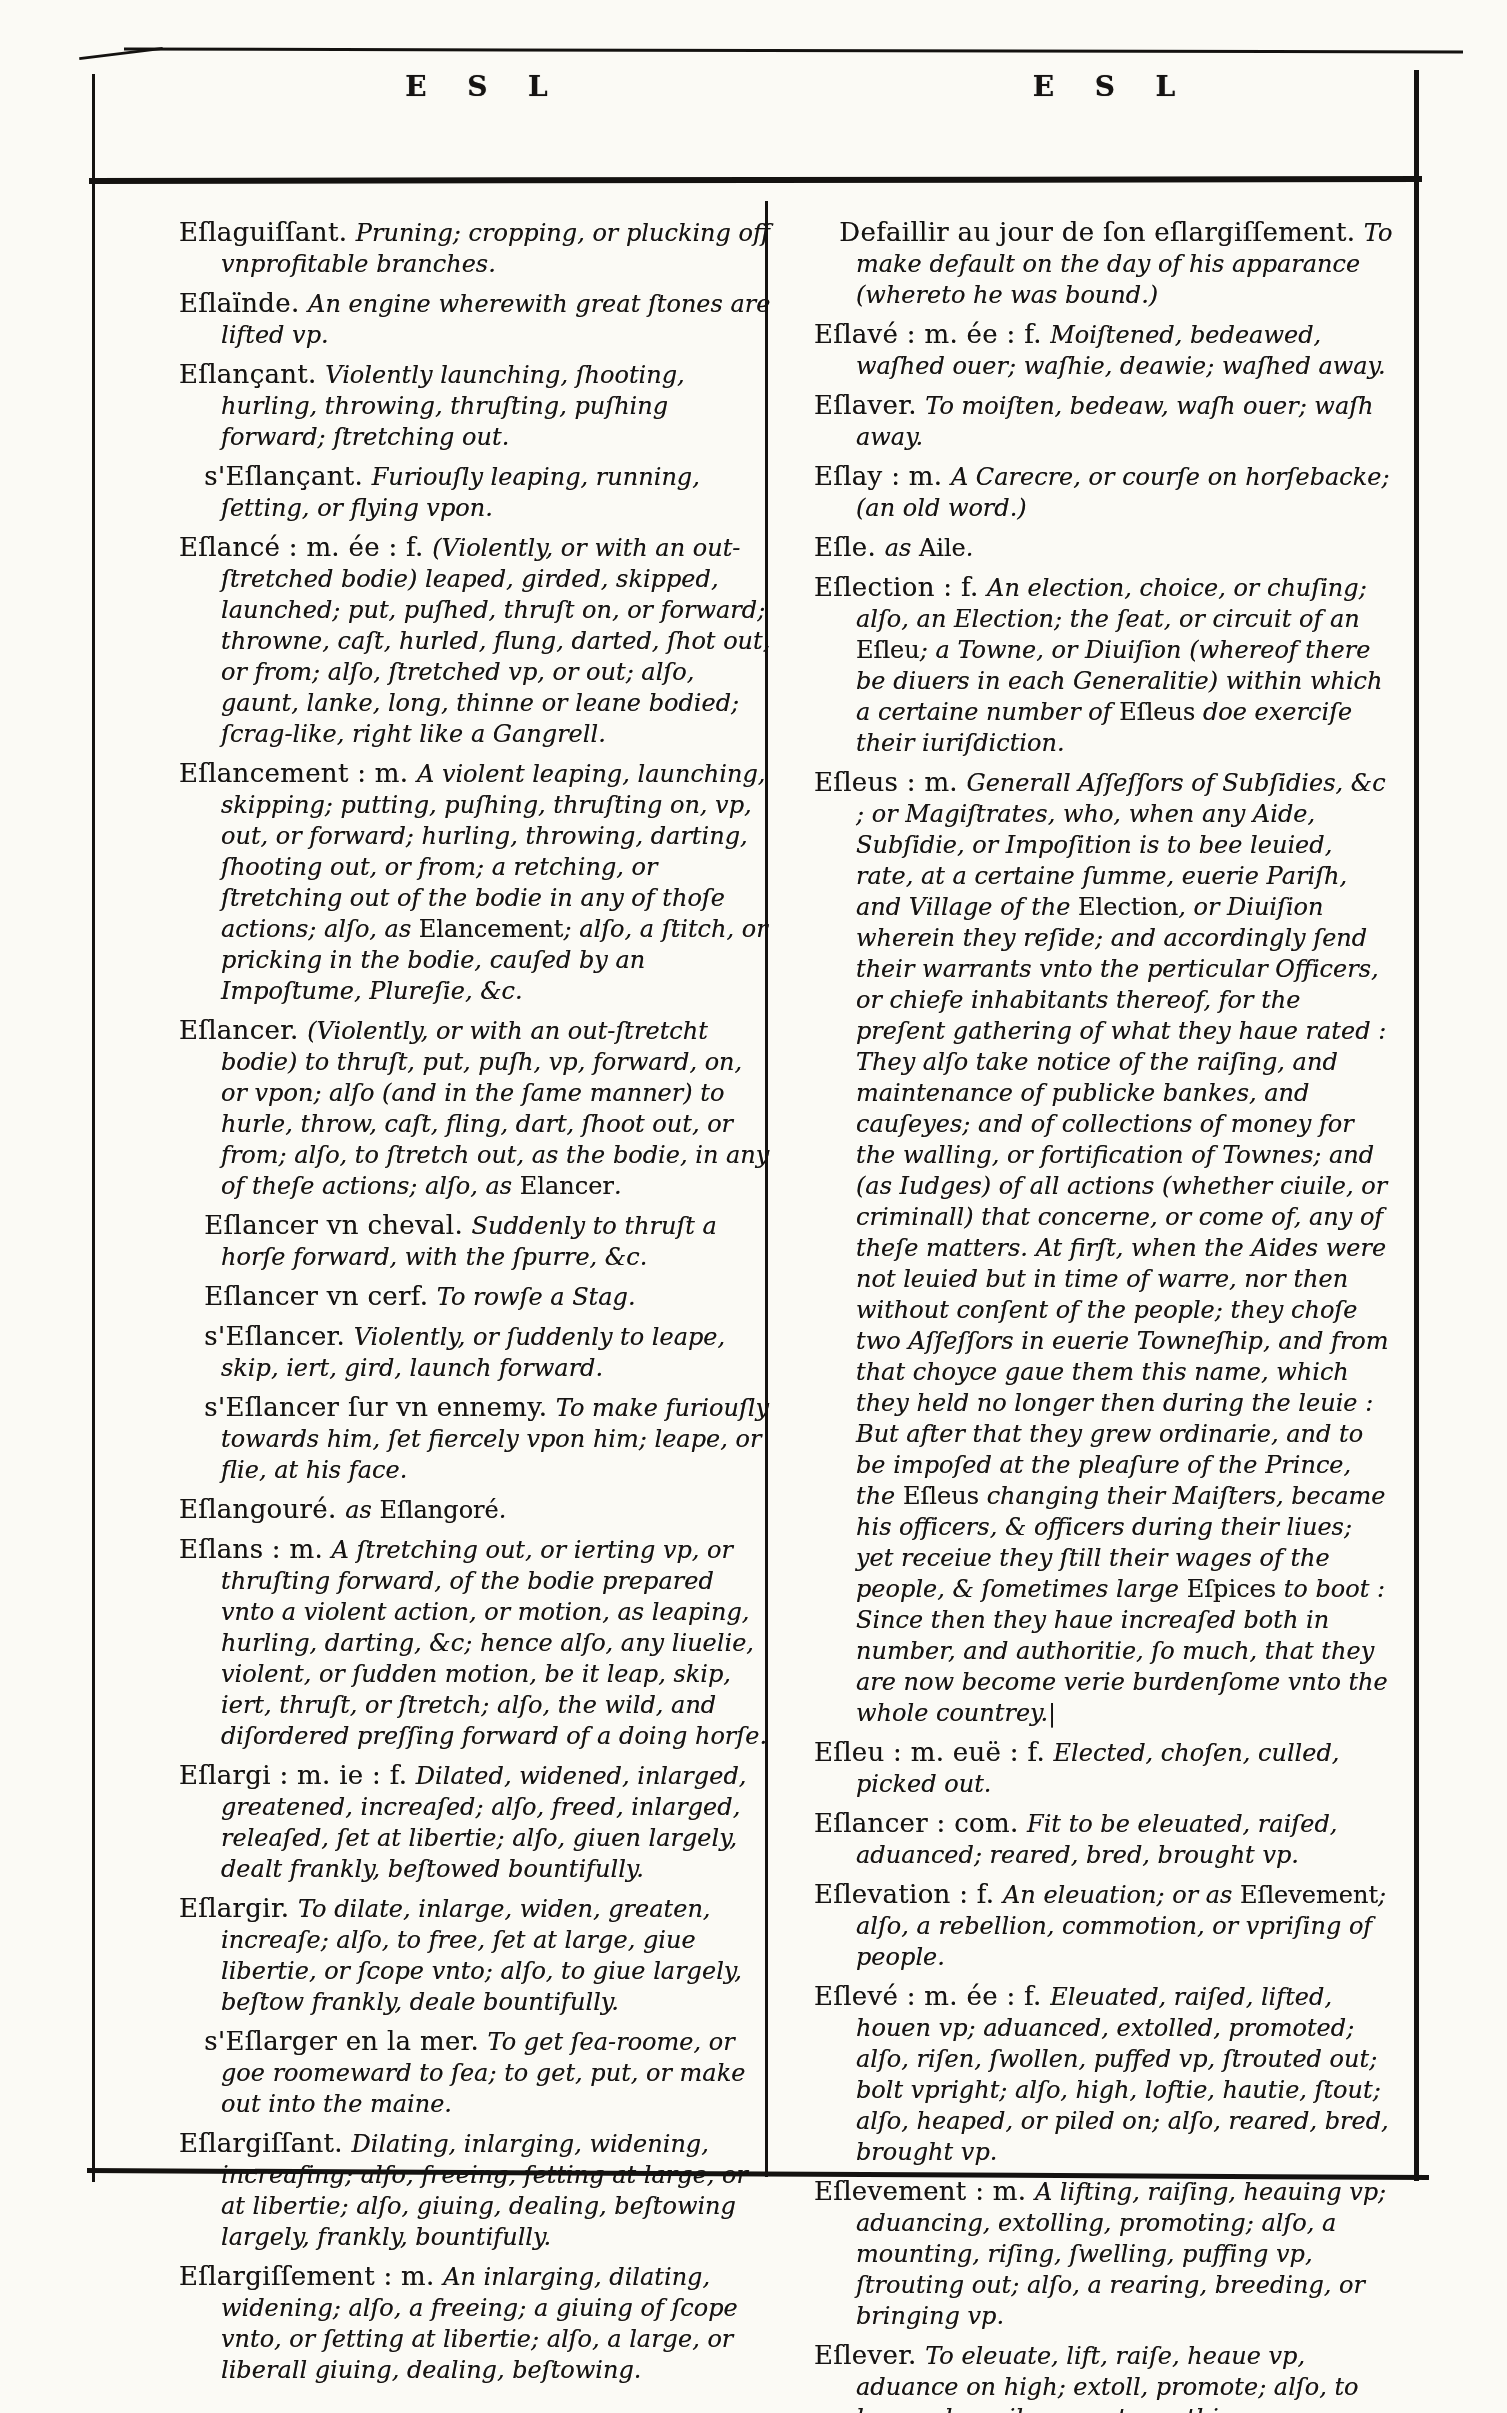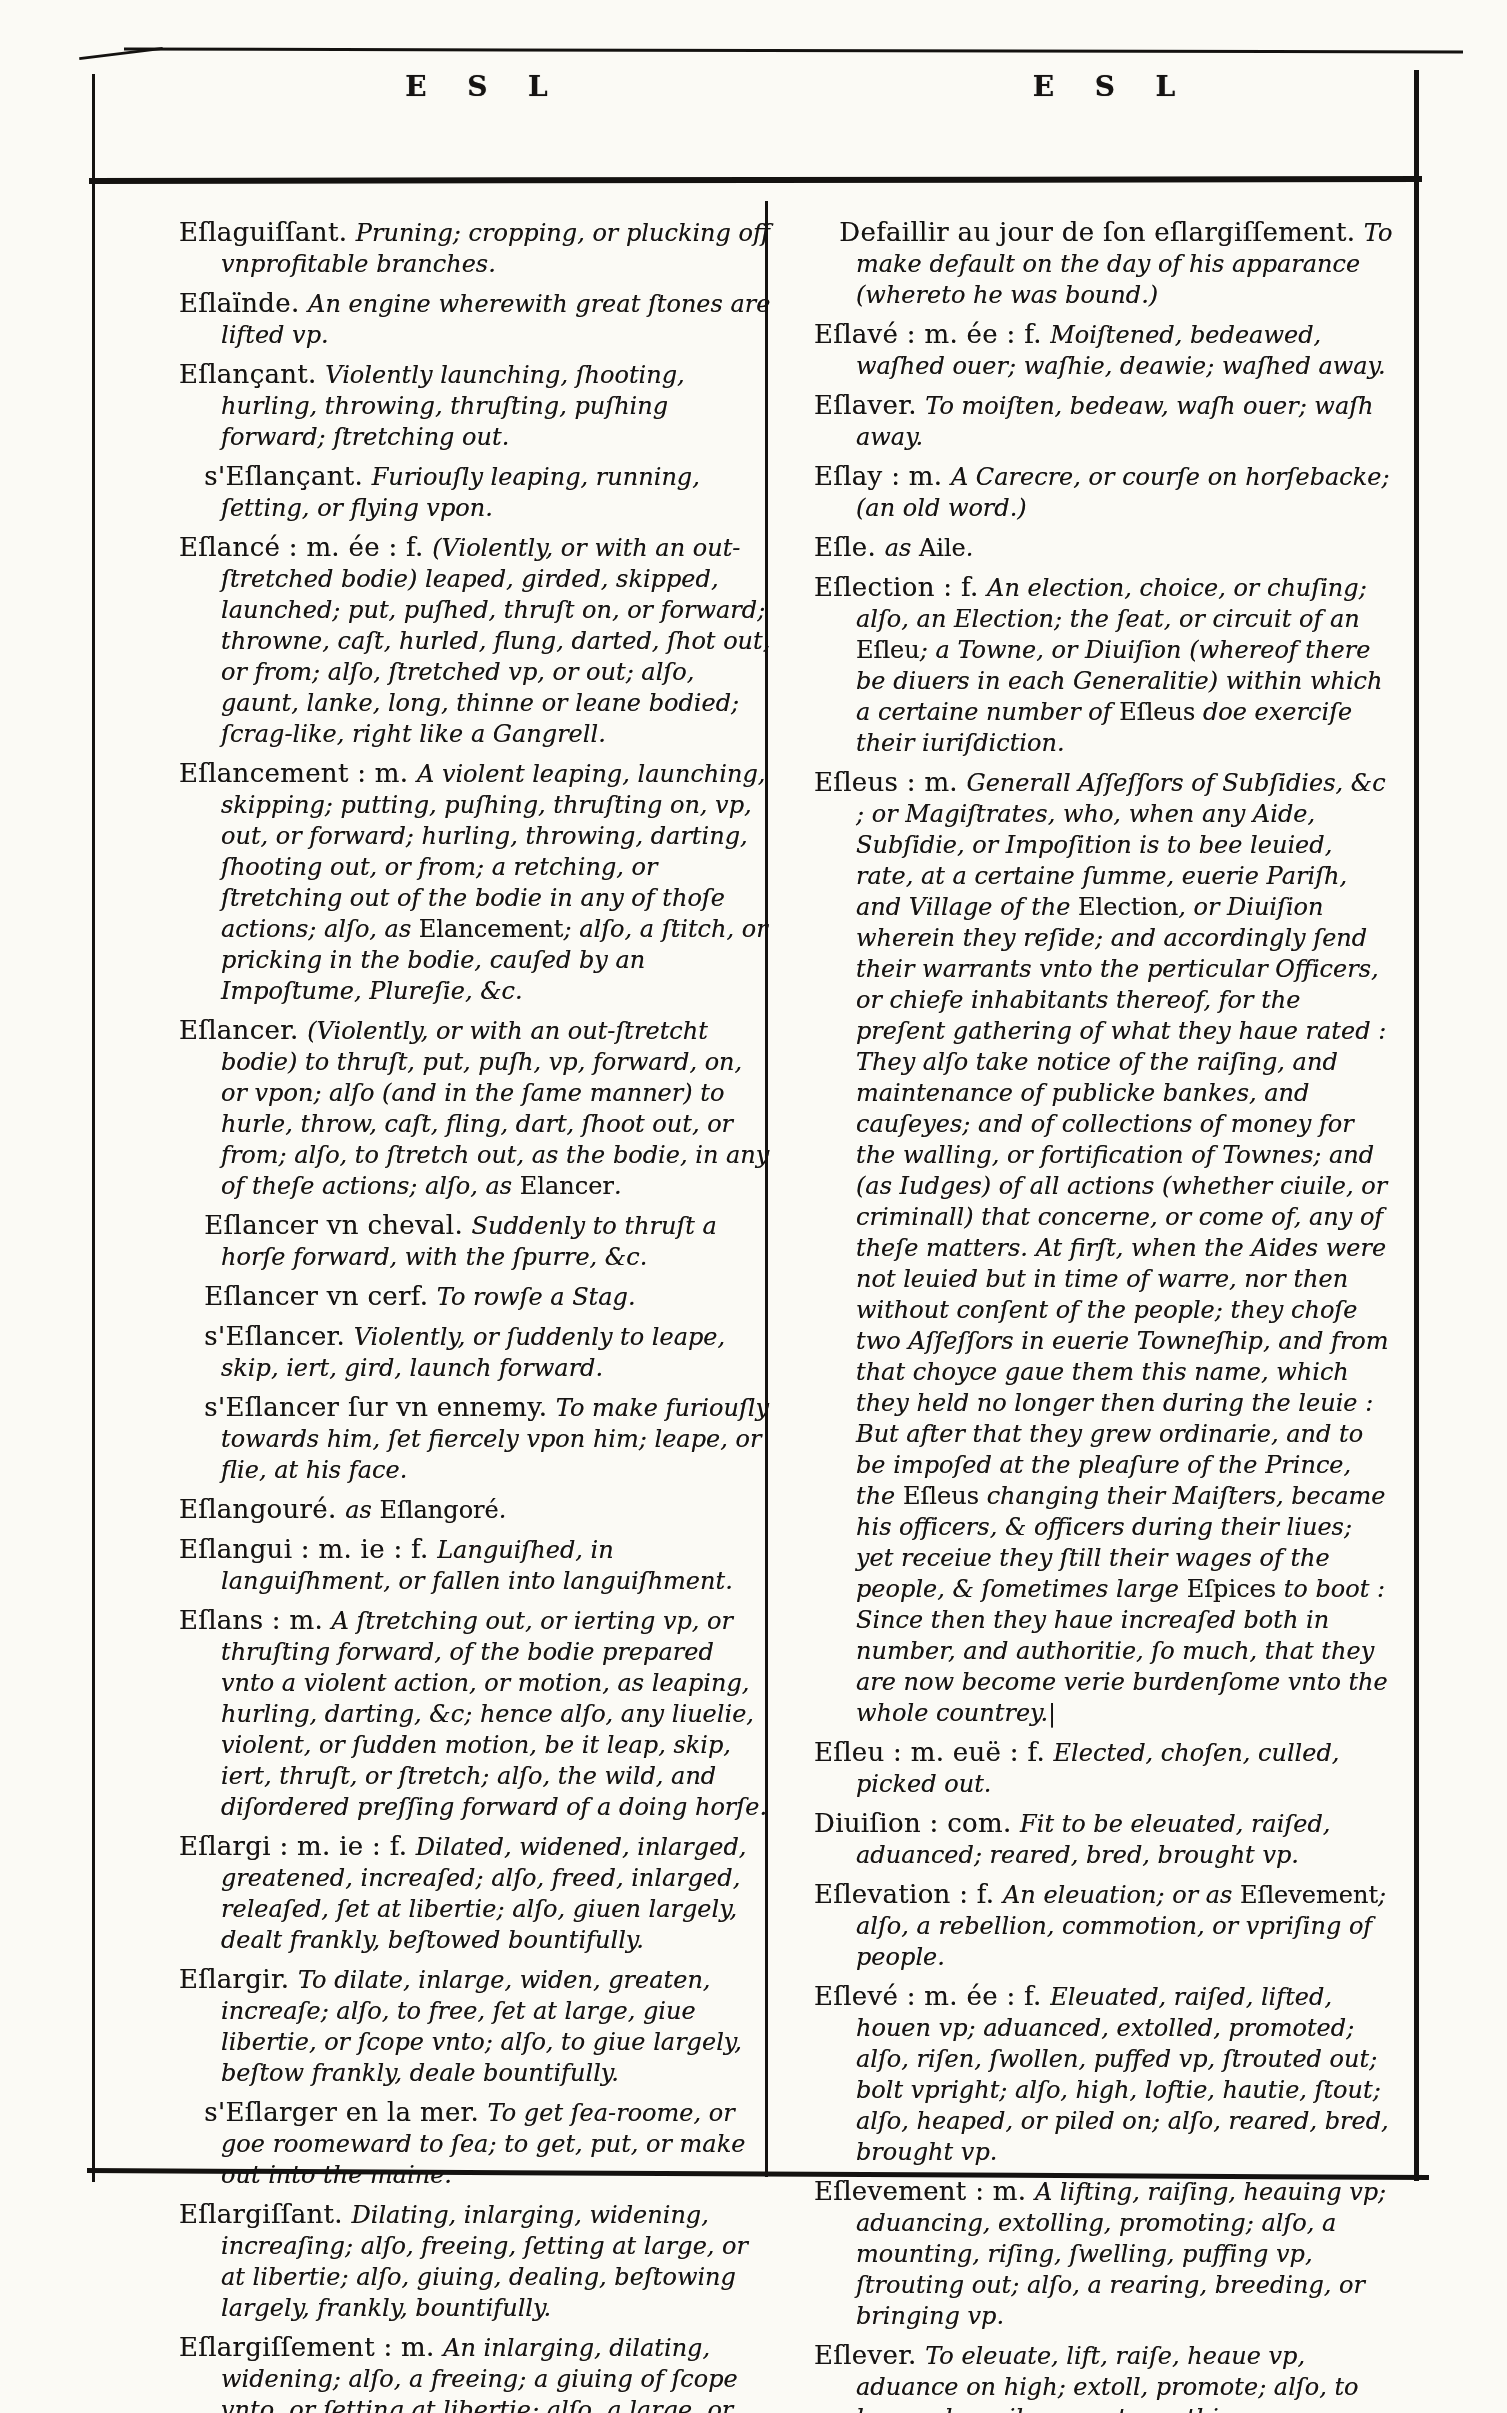--- a/index.html
+++ b/index.html
@@ -65,38 +65,37 @@
     <p class="entry"><span class="hw">Eſlançant. </span><span class="def"><span>Violently launching, ſhooting, hurling, throwing, thruſting, puſhing forward; ſtretching out.</span></span></p>
     <p class="entry sub"><span class="hw">s'Eſlançant. </span><span class="def"><span>Furiouſly leaping, running, ſetting, or flying vpon.</span></span></p>
     <p class="entry"><span class="hw">Eſlancé : m. ée : f. </span><span class="def"><span>(Violently, or with an out-ſtretched bodie) leaped, girded, skipped, launched; put, puſhed, thruſt on, or forward; throwne, caſt, hurled, flung, darted, ſhot out, or from; alſo, ſtretched vp, or out; alſo, gaunt, lanke, long, thinne or leane bodied; ſcrag-like, right like a Gangrell.</span></span></p>
     <p class="entry"><span class="hw">Eſlancement : m. </span><span class="def"><span>A violent leaping, launching, skipping; putting, puſhing, thruſting on, vp, out, or forward; hurling, throwing, darting, ſhooting out, or from; a retching, or ſtretching out of the bodie in any of thoſe actions; alſo, as </span><span class="rm">Elancement</span><span>; alſo, a ſtitch, or pricking in the bodie, cauſed by an Impoſtume, Plureſie, &amp;c.</span></span></p>
     <p class="entry"><span class="hw">Eſlancer. </span><span class="def"><span>(Violently, or with an out-ſtretcht bodie) to thruſt, put, puſh, vp, forward, on, or vpon; alſo (and in the ſame manner) to hurle, throw, caſt, fling, dart, ſhoot out, or from; alſo, to ſtretch out, as the bodie, in any of theſe actions; alſo, as </span><span class="rm">Elancer</span><span>.</span></span></p>
     <p class="entry sub"><span class="hw">Eſlancer vn cheval. </span><span class="def"><span>Suddenly to thruſt a horſe forward, with the ſpurre, &amp;c.</span></span></p>
     <p class="entry sub"><span class="hw">Eſlancer vn cerf. </span><span class="def"><span>To rowſe a Stag.</span></span></p>
     <p class="entry sub"><span class="hw">s'Eſlancer. </span><span class="def"><span>Violently, or ſuddenly to leape, skip, iert, gird, launch forward.</span></span></p>
     <p class="entry sub"><span class="hw">s'Eſlancer ſur vn ennemy. </span><span class="def"><span>To make furiouſly towards him, ſet fiercely vpon him; leape, or flie, at his face.</span></span></p>
     <p class="entry"><span class="hw">Eſlangouré. </span><span class="def"><span>as </span><span class="rm">Eſlangoré</span><span>.</span></span></p>
-    <p class="entry"><span class="hw">Eſlangui : m. ie : f. </span><span class="def"><span>Languiſhed, in languiſhment, or fallen into languiſhment.</span></span></p>
     <p class="entry"><span class="hw">Eſlans : m. </span><span class="def"><span>A ſtretching out, or ierting vp, or thruſting forward, of the bodie prepared vnto a violent action, or motion, as leaping, hurling, darting, &amp;c; hence alſo, any liuelie, violent, or ſudden motion, be it leap, skip, iert, thruſt, or ſtretch; alſo, the wild, and diſordered preſſing forward of a doing horſe.</span></span></p>
     <p class="entry"><span class="hw">Eſlargi : m. ie : f. </span><span class="def"><span>Dilated, widened, inlarged, greatened, increaſed; alſo, freed, inlarged, releaſed, ſet at libertie; alſo, giuen largely, dealt frankly, beſtowed bountifully.</span></span></p>
     <p class="entry"><span class="hw">Eſlargir. </span><span class="def"><span>To dilate, inlarge, widen, greaten, increaſe; alſo, to free, ſet at large, giue libertie, or ſcope vnto; alſo, to giue largely, beſtow frankly, deale bountifully.</span></span></p>
     <p class="entry sub"><span class="hw">s'Eſlarger en la mer. </span><span class="def"><span>To get ſea-roome, or goe roomeward to ſea; to get, put, or make out into the maine.</span></span></p>
     <p class="entry"><span class="hw">Eſlargiſſant. </span><span class="def"><span>Dilating, inlarging, widening, increaſing; alſo, freeing, ſetting at large, or at libertie; alſo, giuing, dealing, beſtowing largely, frankly, bountifully.</span></span></p>
     <p class="entry"><span class="hw">Eſlargiſſement : m. </span><span class="def"><span>An inlarging, dilating, widening; alſo, a freeing; a giuing of ſcope vnto, or ſetting at libertie; alſo, a large, or liberall giuing, dealing, beſtowing.</span></span></p>
   </div>
 <div class="column right" id="col-right">
 
 <p class="entry sub"><span class="hw">Defaillir au jour de ſon eſlargiſſement. </span><span class="def"><span>To make default on the day of his apparance (whereto he was bound.)</span></span></p>
     <p class="entry"><span class="hw">Eſlavé : m. ée : f. </span><span class="def"><span>Moiſtened, bedeawed, waſhed ouer; waſhie, deawie; waſhed away.</span></span></p>
     <p class="entry"><span class="hw">Eſlaver. </span><span class="def"><span>To moiſten, bedeaw, waſh ouer; waſh away.</span></span></p>
     <p class="entry"><span class="hw">Eſlay : m. </span><span class="def"><span>A Carecre, or courſe on horſebacke; (an old word.)</span></span></p>
     <p class="entry"><span class="hw">Eſle. </span><span class="def"><span>as </span><span class="rm">Aile</span><span>.</span></span></p>
     <p class="entry"><span class="hw">Eſlection : f. </span><span class="def"><span>An election, choice, or chuſing; alſo, an Election; the ſeat, or circuit of an </span><span class="rm">Eſleu</span><span>; a Towne, or Diuiſion (whereof there be diuers in each Generalitie) within which a certaine number of </span><span class="rm">Eſleus</span><span> doe exerciſe their iuriſdiction.</span></span></p>
     <p class="entry"><span class="hw">Eſleus : m. </span><span class="def"><span>Generall Aſſeſſors of Subſidies, &amp;c ; or Magiſtrates, who, when any Aide, Subſidie, or Impoſition is to bee leuied, rate, at a certaine ſumme, euerie Pariſh, and Village of the </span><span class="rm">Election</span><span>, or Diuiſion wherein they reſide; and accordingly ſend their warrants vnto the perticular Officers, or chiefe inhabitants thereof, for the preſent gathering of what they haue rated : They alſo take notice of the raiſing, and maintenance of publicke bankes, and cauſeyes; and of collections of money for the walling, or fortification of Townes; and (as Iudges) of all actions (whether ciuile, or criminall) that concerne, or come of, any of theſe matters. At firſt, when the Aides were not leuied but in time of warre, nor then without conſent of the people; they choſe two Aſſeſſors in euerie Towneſhip, and from that choyce gaue them this name, which they held no longer then during the leuie : But after that they grew ordinarie, and to be impoſed at the pleaſure of the Prince, the </span><span class="rm">Eſleus</span><span> changing their Maiſters, became his officers, &amp; officers during their liues; yet receiue they ſtill their wages of the people, &amp; ſometimes large </span><span class="rm">Eſpices</span><span> to boot : Since then they haue increaſed both in number, and authoritie, ſo much, that they are now become verie burdenſome vnto the whole countrey.|</span></span></p>
     <p class="entry"><span class="hw">Eſleu : m. euë : f. </span><span class="def"><span>Elected, choſen, culled, picked out.</span></span></p>
-    <p class="entry"><span class="hw">Diuiſion : com. </span><span class="def"><span>Fit to be eleuated, raiſed, aduanced; reared, bred, brought vp.</span></span></p>
+    <p class="entry"><span class="hw">Eſlancer : com. </span><span class="def"><span>Fit to be eleuated, raiſed, aduanced; reared, bred, brought vp.</span></span></p>
     <p class="entry"><span class="hw">Eſlevation : f. </span><span class="def"><span>An eleuation; or as </span><span class="rm">Eſlevement</span><span>; alſo, a rebellion, commotion, or vpriſing of people.</span></span></p>
     <p class="entry"><span class="hw">Eſlevé : m. ée : f. </span><span class="def"><span>Eleuated, raiſed, lifted, houen vp; aduanced, extolled, promoted; alſo, riſen, ſwollen, puffed vp, ſtrouted out; bolt vpright; alſo, high, loftie, hautie, ſtout; alſo, heaped, or piled on; alſo, reared, bred, brought vp.</span></span></p>
     <p class="entry"><span class="hw">Eſlevement : m. </span><span class="def"><span>A lifting, raiſing, heauing vp; aduancing, extolling, promoting; alſo, a mounting, riſing, ſwelling, puffing vp, ſtrouting out; alſo, a rearing, breeding, or bringing vp.</span></span></p>
     <p class="entry"><span class="hw">Eſlever. </span><span class="def"><span>To eleuate, lift, raiſe, heaue vp, aduance on high; extoll, promote; alſo, to heape, lay, pile, or put one thing vpon another; alſo, to reare, breed, or bring vp.</span></span></p>
     <p class="entry sub"><span class="hw">s'Eſlever. </span><span class="def"><span>To riſe, mount, ſwell, puffe vp, ſtrout out; to grow loftie, hautie, high-minded, proud, preſumptuous.</span></span></p>
   </div>
 
 
 </body></html>

